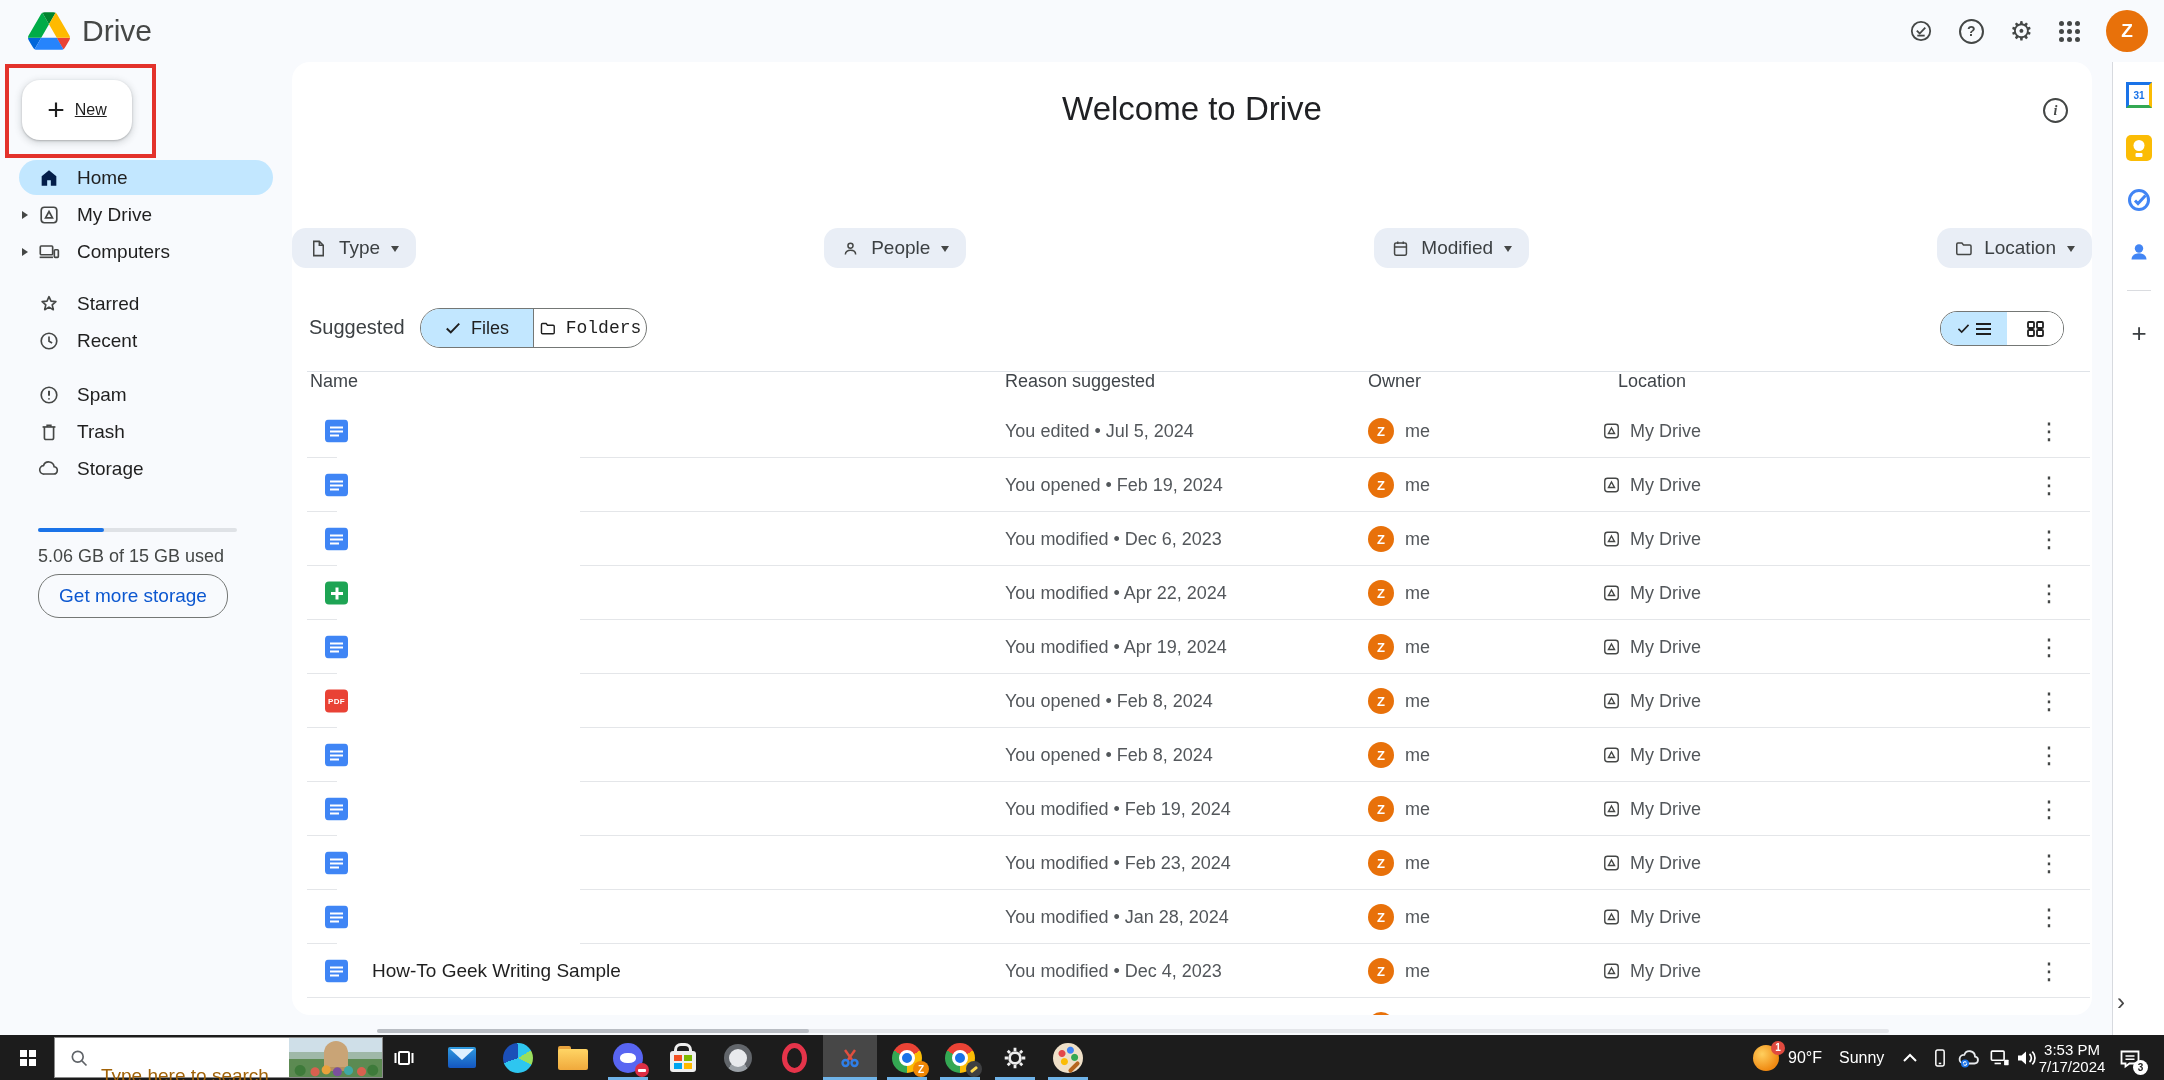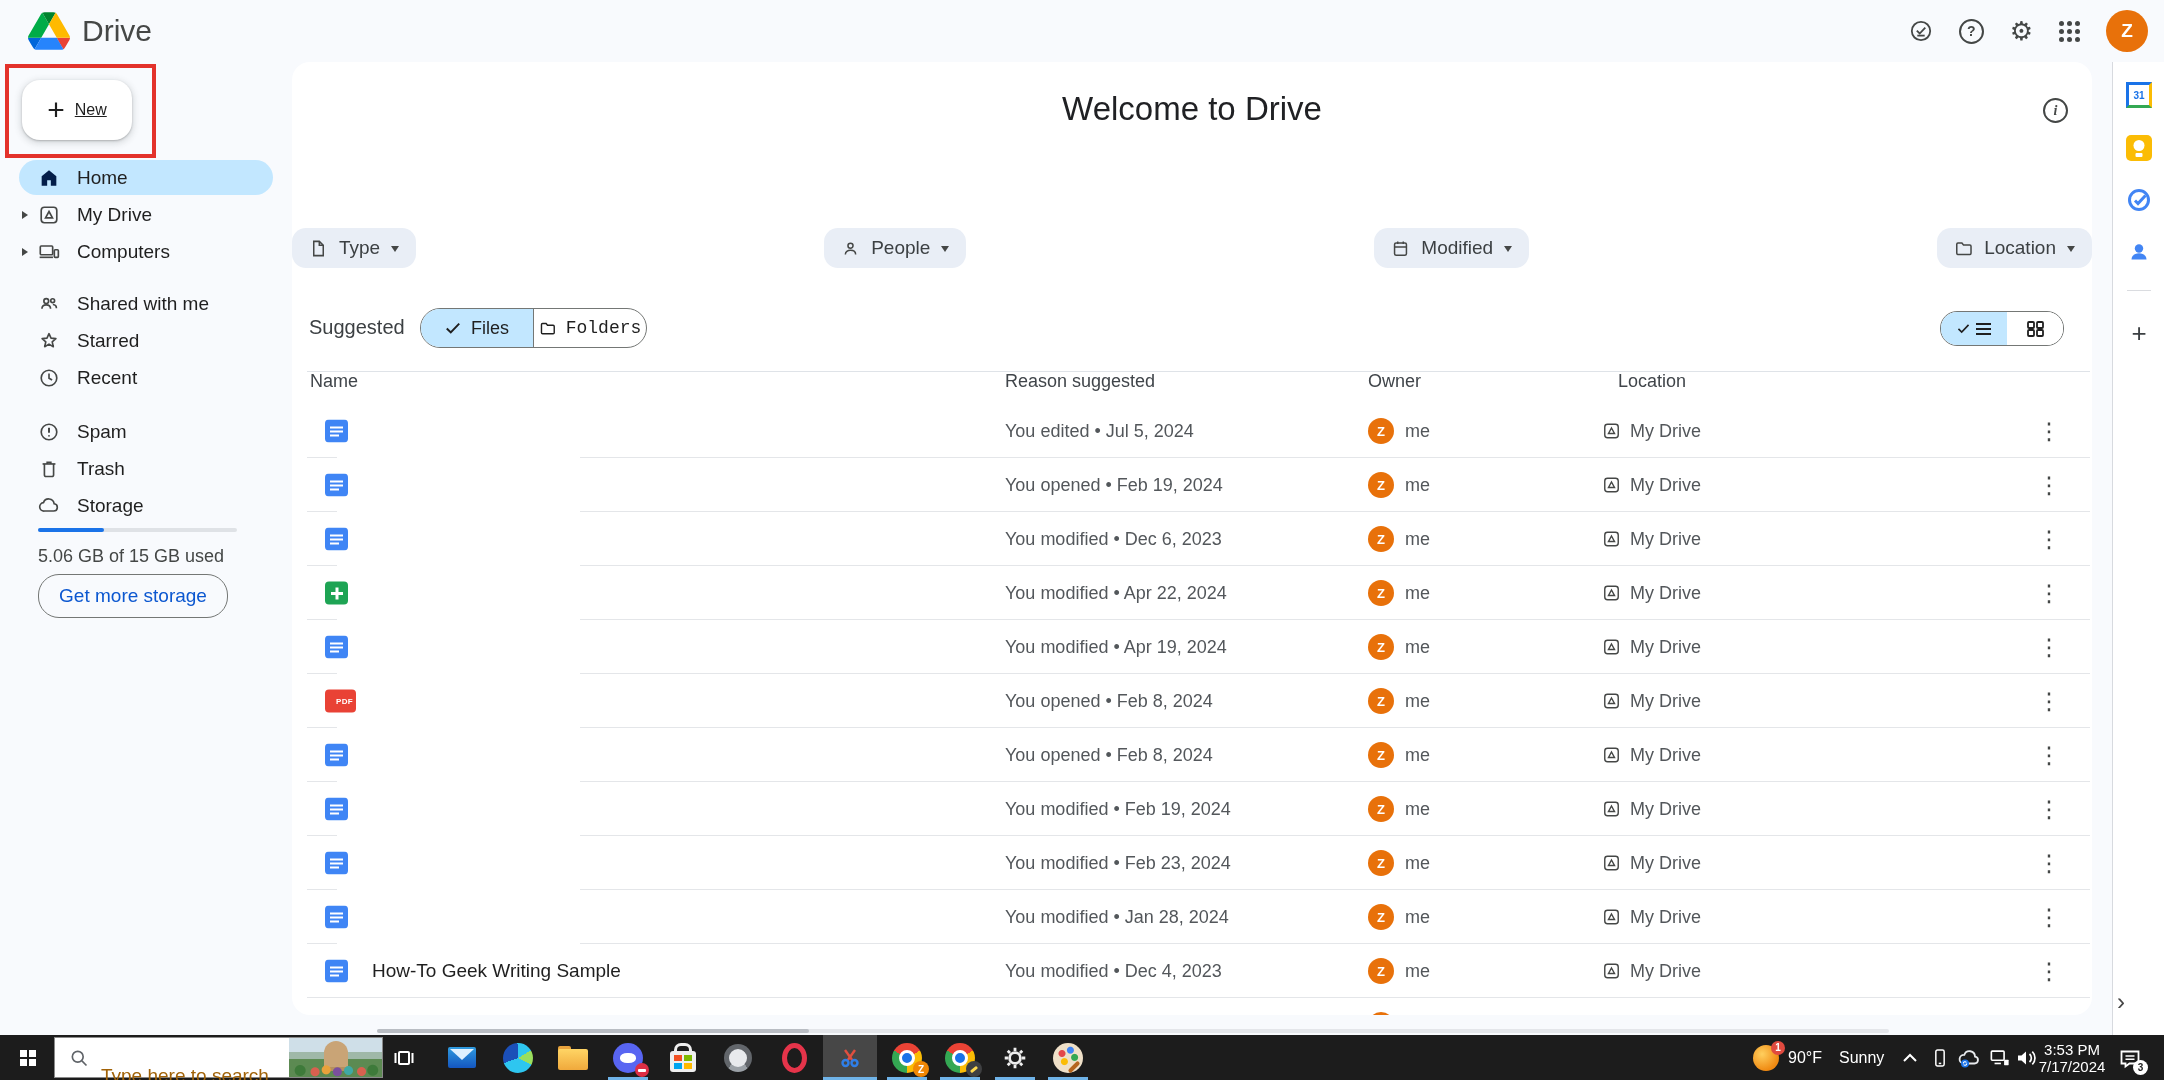--- a/index.html
+++ b/index.html
@@ -90,21 +90,21 @@
   .fi{position:absolute;left:33px;top:50%;transform:translateY(-50%);width:23px;height:23px;border-radius:4px;
       color:#fff;display:flex;align-items:center;justify-content:center;font-size:8px;font-weight:700;}
   .fi.docs{background:#3f85f5;background-image:linear-gradient(#fff,#fff),linear-gradient(#fff,#fff),
       linear-gradient(#fff,#fff);background-size:13px 2px,13px 2px,9px 2px;
       background-position:5px 7px,5px 11px,5px 15px;background-repeat:no-repeat;}
   .fi.sheets{background:#1ea454;position:absolute;}
   .fi.sheets::before{content:"";position:absolute;width:12px;height:3px;background:#fff;left:50%;top:50%;
       transform:translate(-50%,-50%);}
   .fi.sheets::after{content:"";position:absolute;width:3px;height:12px;background:#fff;left:50%;top:50%;
       transform:translate(-50%,-50%);}
-  .fi.pdf{background:#e94235;letter-spacing:.3px;padding-left:8px;}
+  .fi.pdf{background:#e94235;letter-spacing:.3px;}
   .c-name{position:absolute;left:80px;top:50%;transform:translateY(-50%);font-size:19px;font-weight:500;color:#1f1f1f;}
   .c-reason{position:absolute;left:713px;top:50%;transform:translateY(-50%);font-size:18px;color:#53575b;}
   .c-owner{position:absolute;left:1076px;top:50%;transform:translateY(-50%);display:flex;align-items:center;gap:11px;}
   .row-avatar{width:26px;height:26px;border-radius:50%;background:#e8710a;color:#fff;font-size:13px;font-weight:700;
       display:flex;align-items:center;justify-content:center;}
   .owner-name{font-size:18px;color:#53575b;}
   .c-loc{position:absolute;left:1310px;top:50%;transform:translateY(-50%);display:flex;align-items:center;gap:9px;
       font-size:18px;color:#53575b;}
   .c-menu{position:absolute;left:1744px;top:50%;transform:translateY(-50%);width:26px;text-align:center;
       font-size:23px;color:#444746;}
@@ -276,29 +276,20 @@
       <span class="nav-caret"></span>
       <svg class="sideicon" viewBox="0 0 24 24" fill="none" stroke="#454746" stroke-width="1.8">
         <rect x="2.5" y="5.5" width="13.5" height="9.5" rx="1"></rect>
           <path d="M1.8 17.8h14.5"></path>
         <rect x="17.8" y="9.5" width="4.4" height="8.3" rx="1"></rect>
       </svg>
       <span>Computers</span>
     </div>
     <div class="nav-gap-sm"></div>
     <div class="nav-item">
-      <svg class="sideicon" viewBox="0 0 24 24" fill="none" stroke="#454746" stroke-width="1.8">
-        <circle cx="9" cy="8.8" r="2.6"></circle>
-          <path d="M4.3 17.2c0-2.6 2.1-4.2 4.7-4.2s4.7 1.6 4.7 4.2"></path>
-        <circle cx="16" cy="8.4" r="2.1"></circle>
-          <path d="M16.2 12.6c2.3.2 3.9 1.7 3.9 3.9"></path>
-      </svg>
-      <span>Shared with me</span>
-    </div>
-    <div class="nav-item">
       <svg class="sideicon" viewBox="0 0 24 24" fill="none" stroke="#454746" stroke-width="1.8" stroke-linejoin="round">
         <path d="M12 4l2.2 4.9 5.3.5-4 3.6 1.2 5.2L12 15.4 7.3 18.2l1.2-5.2-4-3.6 5.3-.5z"></path>
       </svg>
       <span>Starred</span>
     </div>
     <div class="nav-item">
       <svg class="sideicon" viewBox="0 0 24 24" fill="none" stroke="#454746" stroke-width="1.8">
         <circle cx="12" cy="12" r="8.5"></circle>
           <path d="M12 7.2v5l3.4 2"></path>
       </svg>

